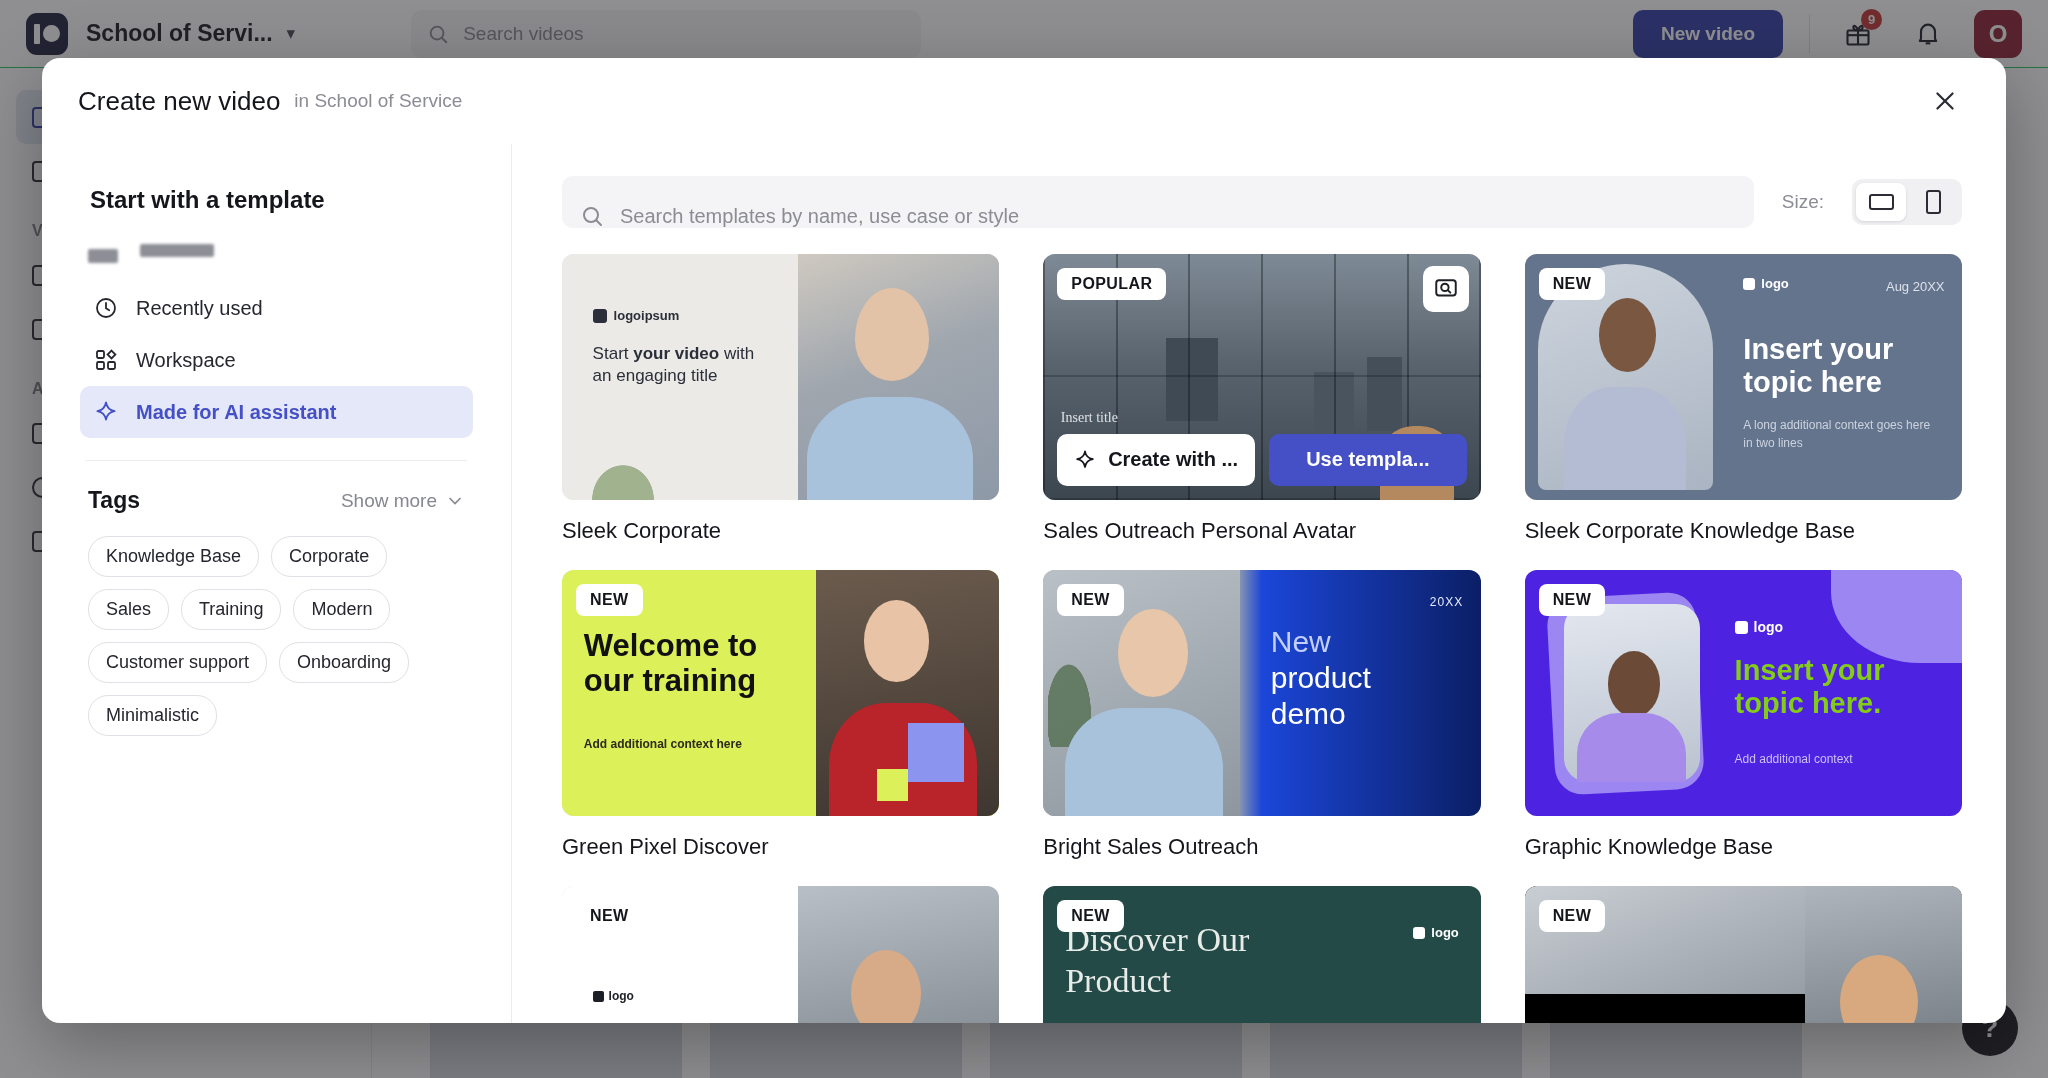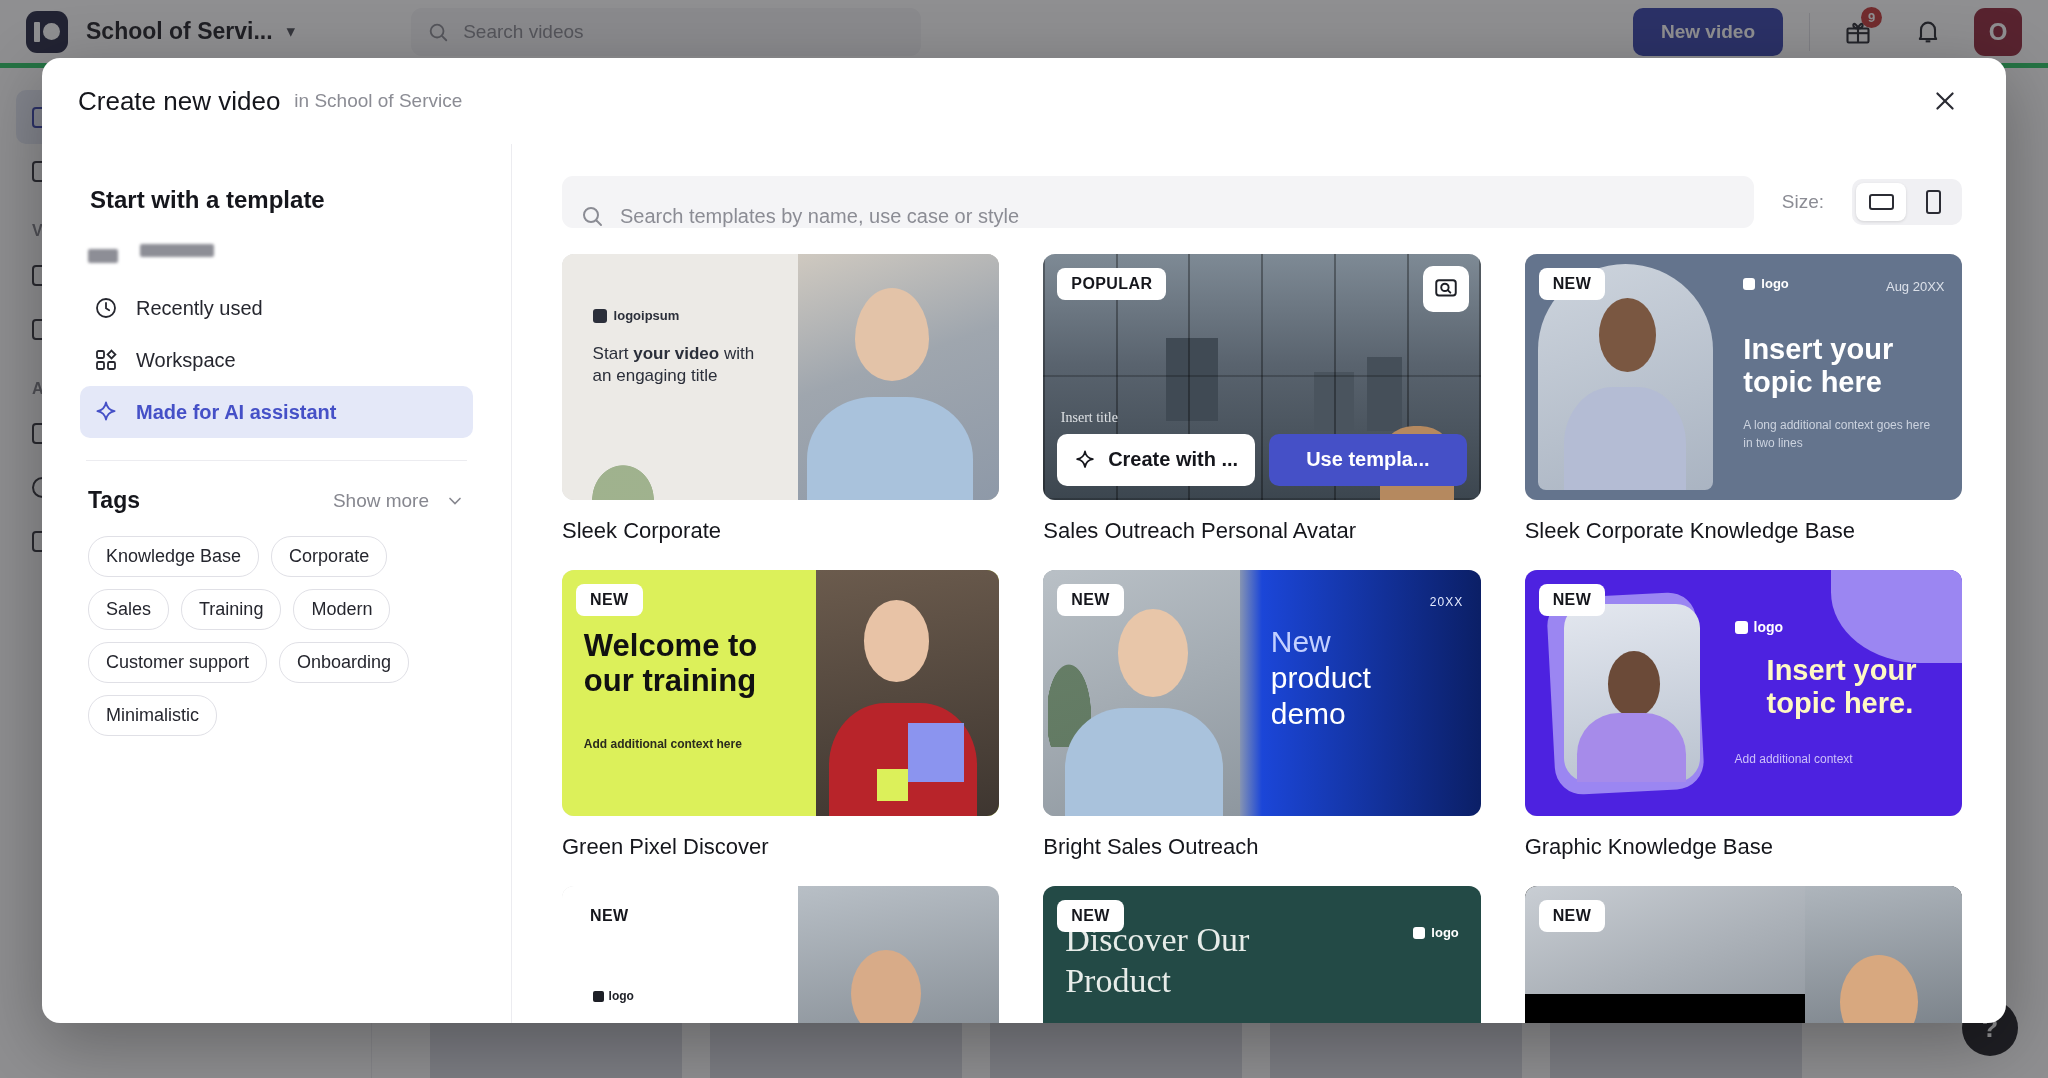--- a/index.html
+++ b/index.html
@@ -10,21 +10,21 @@
     background: #ffffff;
   }
 
   
   #app-root { position: absolute; inset: 0; background: #ffffff; }
 
   .topbar {
     position: absolute; top: 0; left: 0; right: 0; height: 68px;
     background: #ffffff;
     display: flex; align-items: center;
-    border-bottom: 5px solid #22c55e;
+    border-bottom: 1px solid #22c55e;
     padding: 0 26px;
   }
   .brand-logo {
     width: 42px; height: 42px; border-radius: 11px;
     background: #1c1f3b;
     display: flex; align-items: center; justify-content: center;
     flex: 0 0 auto;
   }
   .brand-logo .bar { width: 6px; height: 20px; background:#fff; border-radius:1px; margin-right:3px;}
   .brand-logo .dot { width: 17px; height: 17px; background:#fff; border-radius:50%; }
@@ -115,21 +115,21 @@
   .side-item.active { background:#e4e8f8; color:#4550c7; font-weight:600; }
   .side-item.redacted { gap: 22px; padding-left: 8px; }
   .blur-block { background:#8d8e96; border-radius:2px; filter: blur(1.6px); }
 
   .ic { width:24px;height:24px;flex:0 0 auto; display:block; }
 
   .side-divider { height:1px; background:#ececf0; margin: 22px 6px 0; }
 
   .tags-head { display:flex; align-items:center; margin: 26px 8px 0; }
   .tags-title { font-size:23px; font-weight:700; color:#15161c; }
-  .show-more { margin-left:auto; font-size:19px; color:#86878f; display:flex; align-items:center; gap:16px;}
+  .show-more { margin-left:auto; font-size:19px; color:#86878f; display:flex; align-items:center; gap:8px;}
 
   .tag-wrap { display:flex; flex-wrap:wrap; gap:12px; margin: 22px 8px 0; }
   .tag {
     border:1px solid #e0e0e6; border-radius: 20px; padding: 9px 17px;
     font-size: 18px; color:#25262e; background:#fff; white-space:nowrap;
   }
 
   .side-bottom { margin-top:auto; padding-top: 20px; }
   .blank-btn {
     height: 54px; border-radius: 10px; background:#4550c7; color:#fff;
@@ -262,21 +262,21 @@
   
   .c6 { background:#4d22e0; }
   .c6 .blob { position:absolute; right:-4%; top:-10%; width:34%; height:48%; border-radius: 0 0 0 60%; background:#9b86f2;}
   .c6 .frame{ position:absolute; left:6%; top:10%; width:34%; height:80%; border-radius:28px; background:#9b86f2; transform:rotate(-3deg);}
   .c6 .ph { position:absolute; left: 9%; top: 14%; width: 31%; height: 72%; border-radius:24px; background:linear-gradient(170deg,#e3e7ef,#b9c2cf);}
   .c6 .hd { position:absolute; left: 19%; top: 33%; width: 12%; aspect-ratio:1/1.25;border-radius:50%;background:#6b4a38;}
   .c6 .bd { position:absolute; left: 12%; bottom: 14%; width: 25%; height:28%; border-radius:38% 38% 0 0/60% 60% 0 0; background:#a68bea;}
   .c6 .lg { position:absolute; left: 48%; top: 20%; display:flex;gap:6px;align-items:center;}
   .c6 .lg .b{width:13px;height:13px;background:#fff;border-radius:3px;}
   .c6 .lg .t{font-size:14px;font-weight:700;color:#fff;}
-  .c6 .h1 { position:absolute; left: 48%; top: 34%; width: 45%; font-size:29px;font-weight:800;color:#fef9c3;line-height:1.14;margin-left:32px;}
+  .c6 .h1 { position:absolute; left: 48%; top: 34%; width: 45%; font-size:29px;font-weight:800;color:#84cc16;line-height:1.14;}
   .c6 .p  { position:absolute; left: 48%; top: 74%; font-size:12px; color:#cdc0fa;}
 
   
   .c7 { background:#ffffff; }
   .c7 .ph { position:absolute; right:0; top:0; width:46%; height:100%; background:linear-gradient(170deg,#b8bfc6,#6e767e);}
   .c7 .hd { position:absolute; right: 18%; top: 26%; width:16%; aspect-ratio:1/1.25;border-radius:50%;background:#d8ab88;}
   .c7 .lg { position:absolute; left: 7%; top: 42%; display:flex;gap:5px;align-items:center;}
   .c7 .lg .b{width:11px;height:11px;background:#1d1f26;border-radius:2px;}
   .c7 .lg .t{font-size:12px;font-weight:700;color:#1d1f26;}
 

